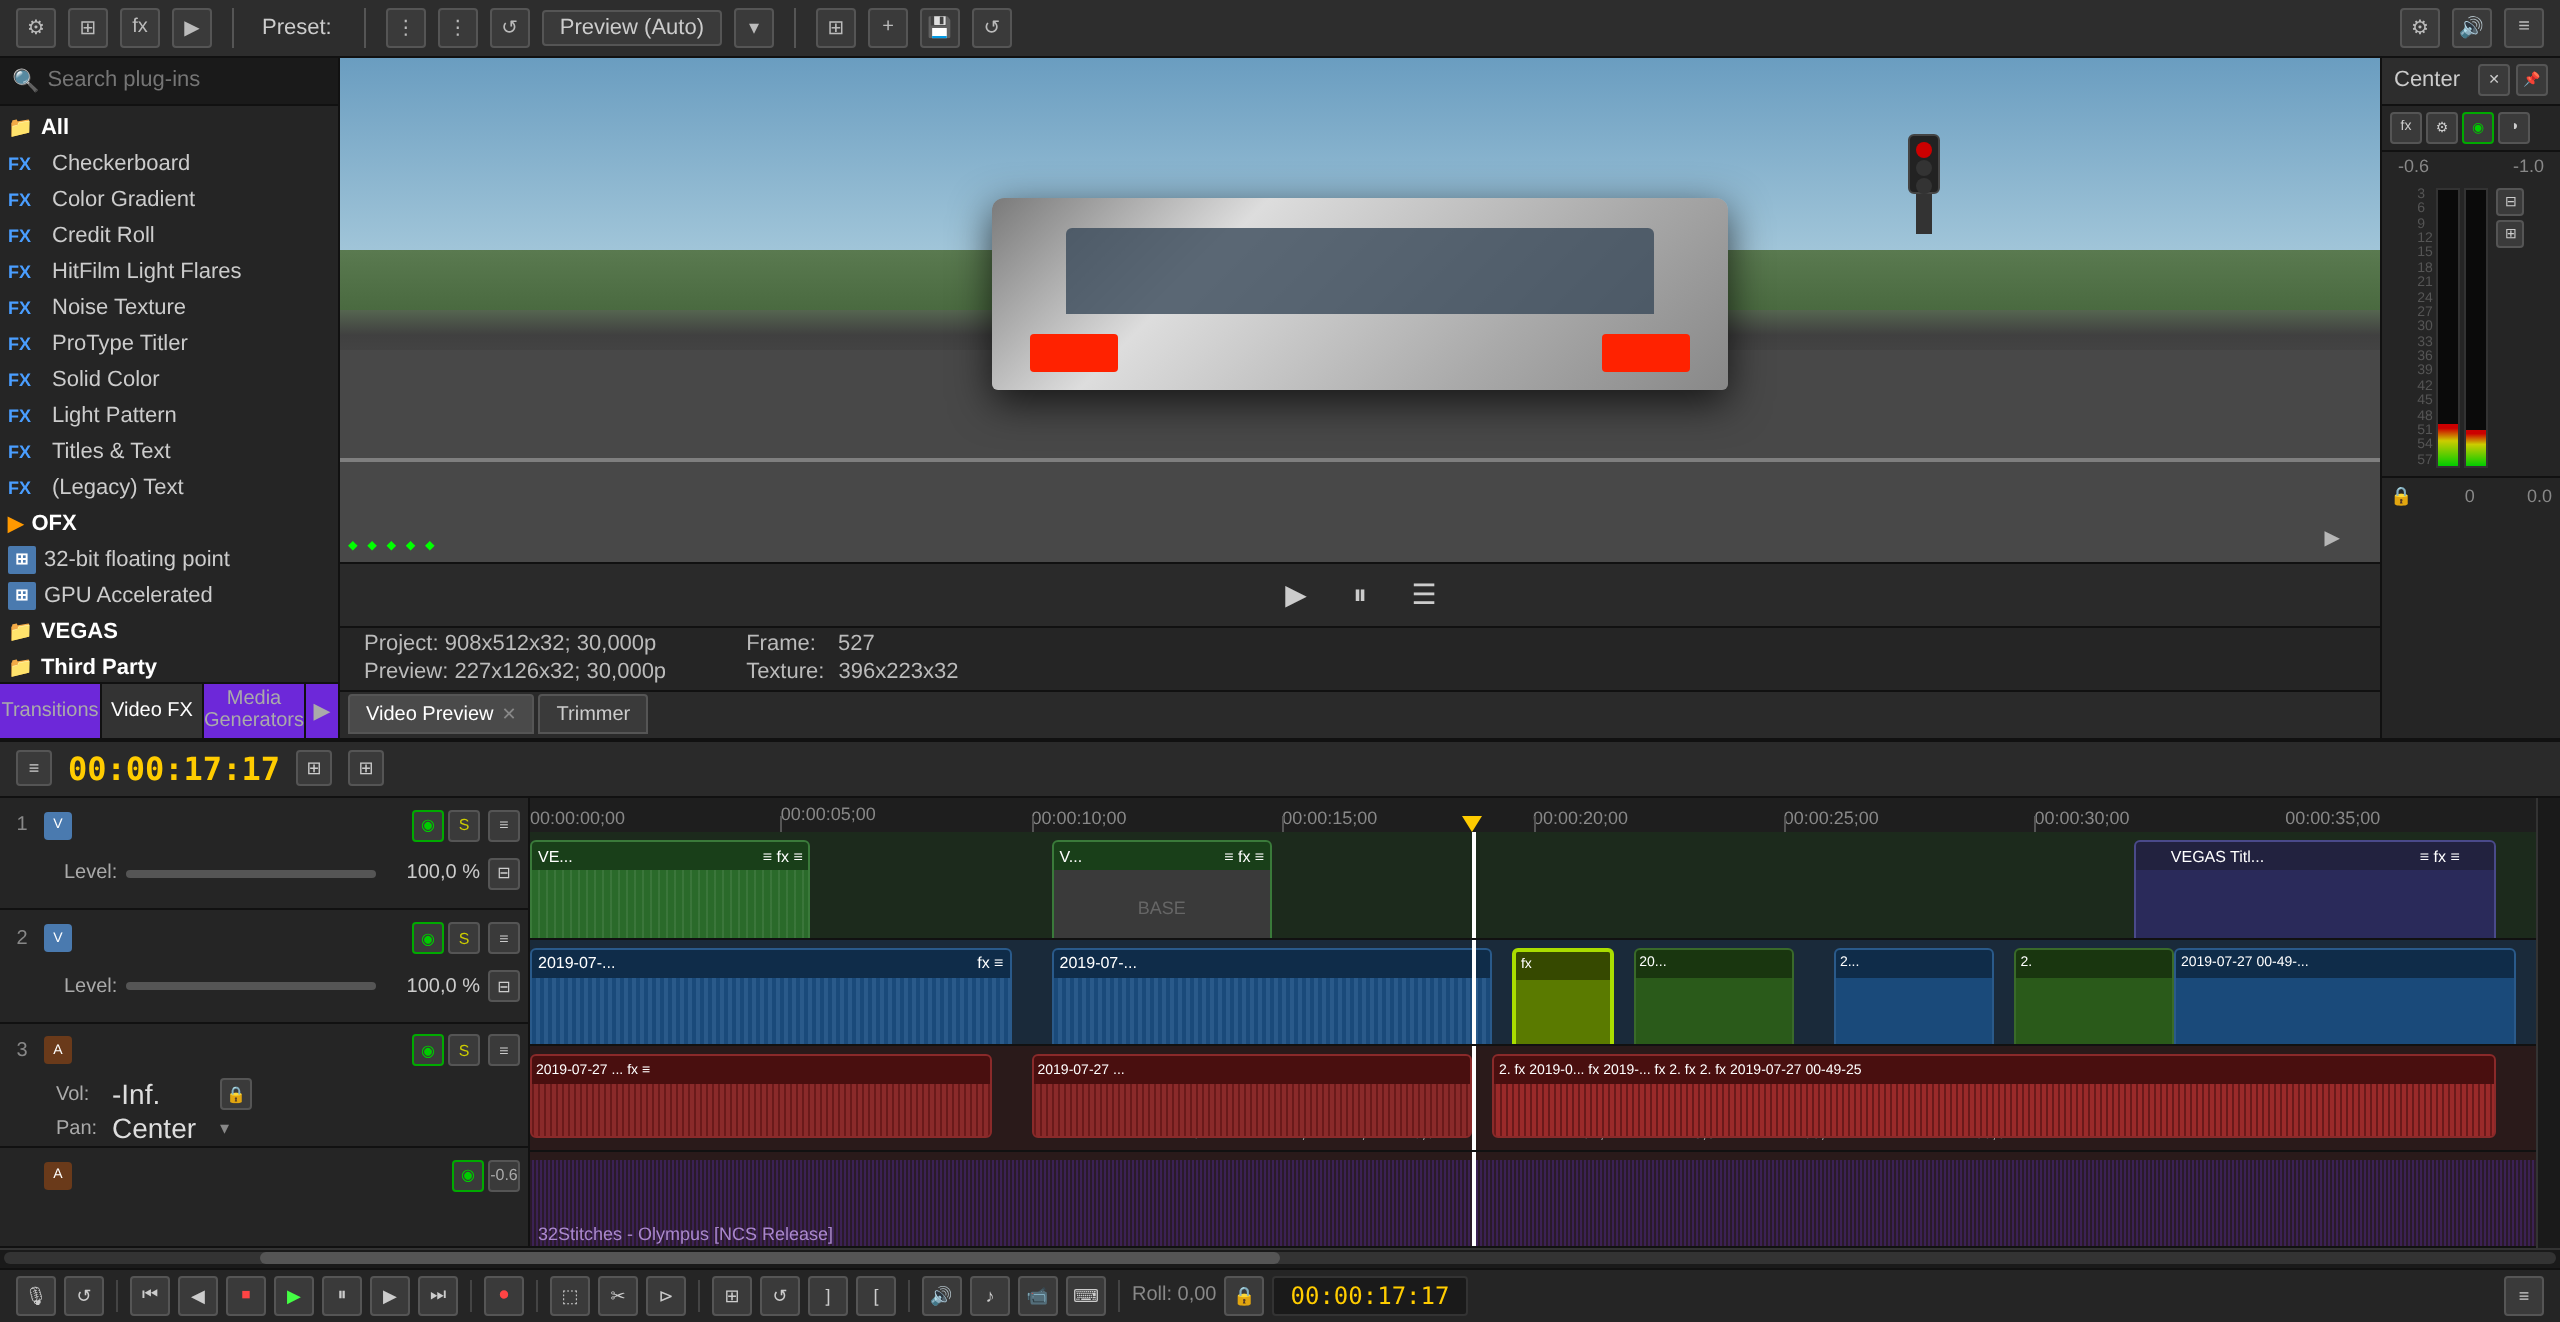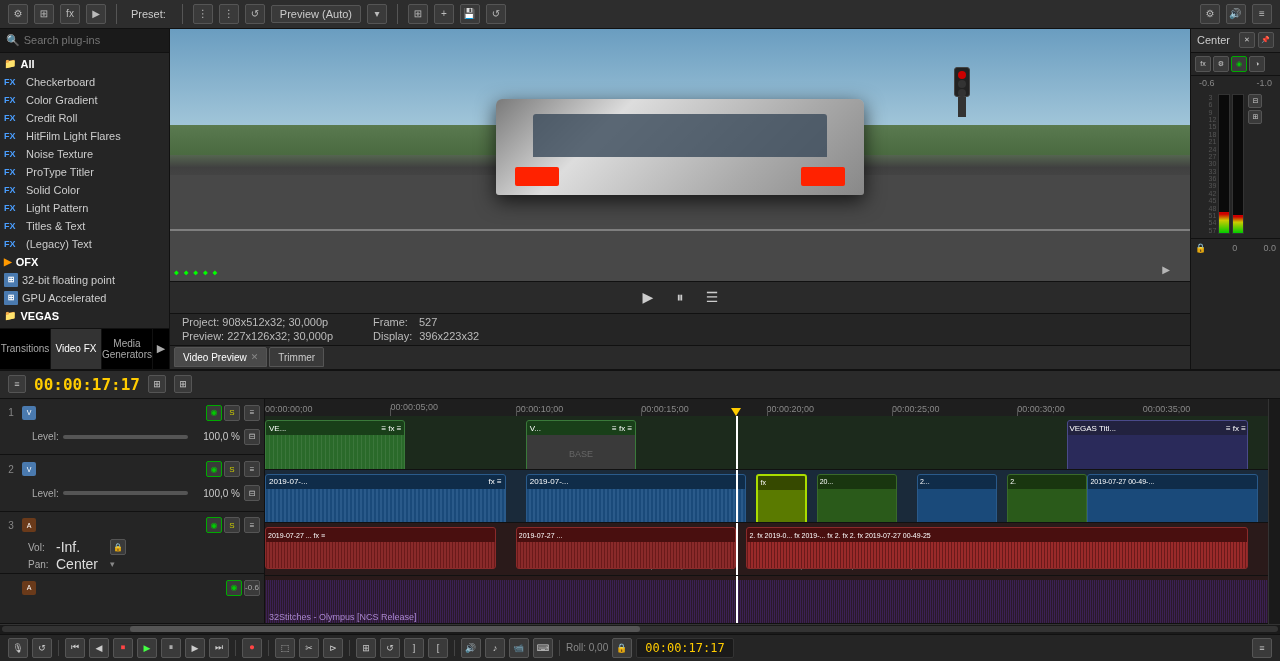--- a/index.html
+++ b/index.html
@@ -115,24 +115,24 @@
       background: #4a7aaf;
       border-radius: 1px;
       display: flex; align-items: center; justify-content: center;
       font-size: 8px;
       color: #fff;
       font-weight: bold;
     }
 
     
     .left-tabs {
-      height: 41px;
-      display: flex;
-      align-items: center;
-      background: #000000;
+      height: 28px;
+      display: flex;
+      align-items: center;
+      background: #6d28d9;
       border-top: 1px solid #111;
     }
     .left-tab {
       flex: 1;
       text-align: center;
       font-size: 10px;
       color: #aaa;
       cursor: pointer;
       height: 100%;
       display: flex;
@@ -668,21 +668,21 @@
         <div class="info-col">
           <span>Project: 908x512x32; 30,000p</span>
           <span>Preview: 227x126x32; 30,000p</span>
         </div>
         <div class="info-col">
           <span>
             <span>Frame:</span>
             <span style="margin-left:8px;">527</span>
           </span>
           <span>
-            <span>Display:</span>
+            <span>Texture:</span>
             <span style="margin-left:4px;">396x223x32</span>
           </span>
         </div>
       </div>
 
       <div class="preview-tabs">
         <div class="preview-tab active">
           <span>Video Preview</span>
           <span class="preview-tab-close">✕</span>
         </div>
@@ -878,21 +878,21 @@
             <div style="height:14px;background:rgba(0,0,0,0.4);padding:0 3px;display:flex;align-items:center;gap:2px;font-size:8px;color:#fff;">
               <span>V...</span>
               <span style="margin-left:auto;">≡ fx ≡</span>
             </div>
             <div style="flex:1;height:38px;">
               <div style="width:100%;height:100%;background:#3a3a3a;display:flex;align-items:center;justify-content:center;font-size:9px;color:#666;">BASE</div>
             </div>
           </div>
 
           <div style="position:absolute;left:80%;top:4px;width:18%;height:52px;background:#3a3a6a;border-radius:3px;overflow:hidden;border:1px solid #4a4a8a;">
-            <div style="height:14px;background:rgba(0,0,0,0.4);padding:0 1px;display:flex;align-items:center;gap:2px;font-size:8px;color:#fff;">
+            <div style="height:14px;background:rgba(0,0,0,0.4);padding:0 17px;display:flex;align-items:center;gap:2px;font-size:8px;color:#fff;">
               <span>VEGAS Titl...</span>
               <span style="margin-left:auto;">≡ fx ≡</span>
             </div>
             <div style="flex:1;height:38px;background:#2a2a5a;"></div>
           </div>
 
           <div style="position:absolute;left:47%;top:0;bottom:0;width:2px;background:#fff;z-index:10;pointer-events:none;"></div>
         </div>
 
         <div class="track-lane track-lane-2" style="height:62px; position:relative; border-bottom:1px solid #111;">

